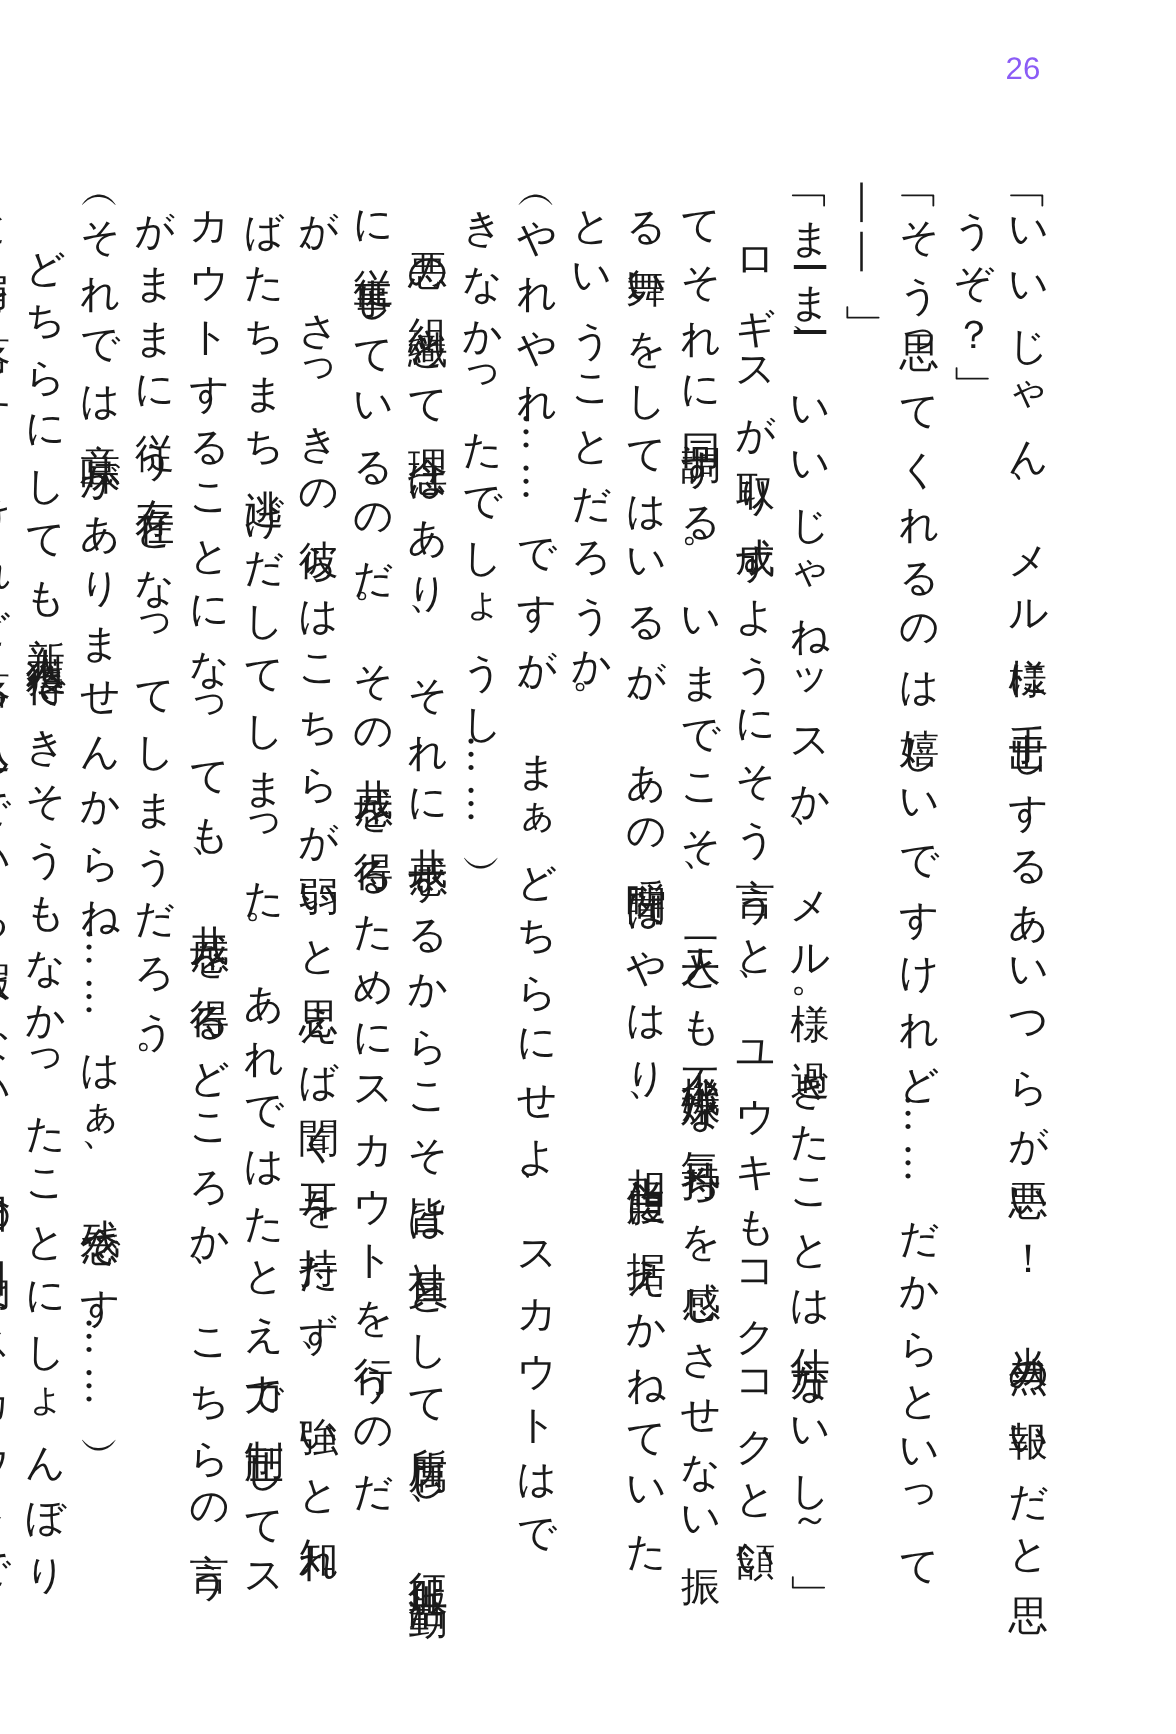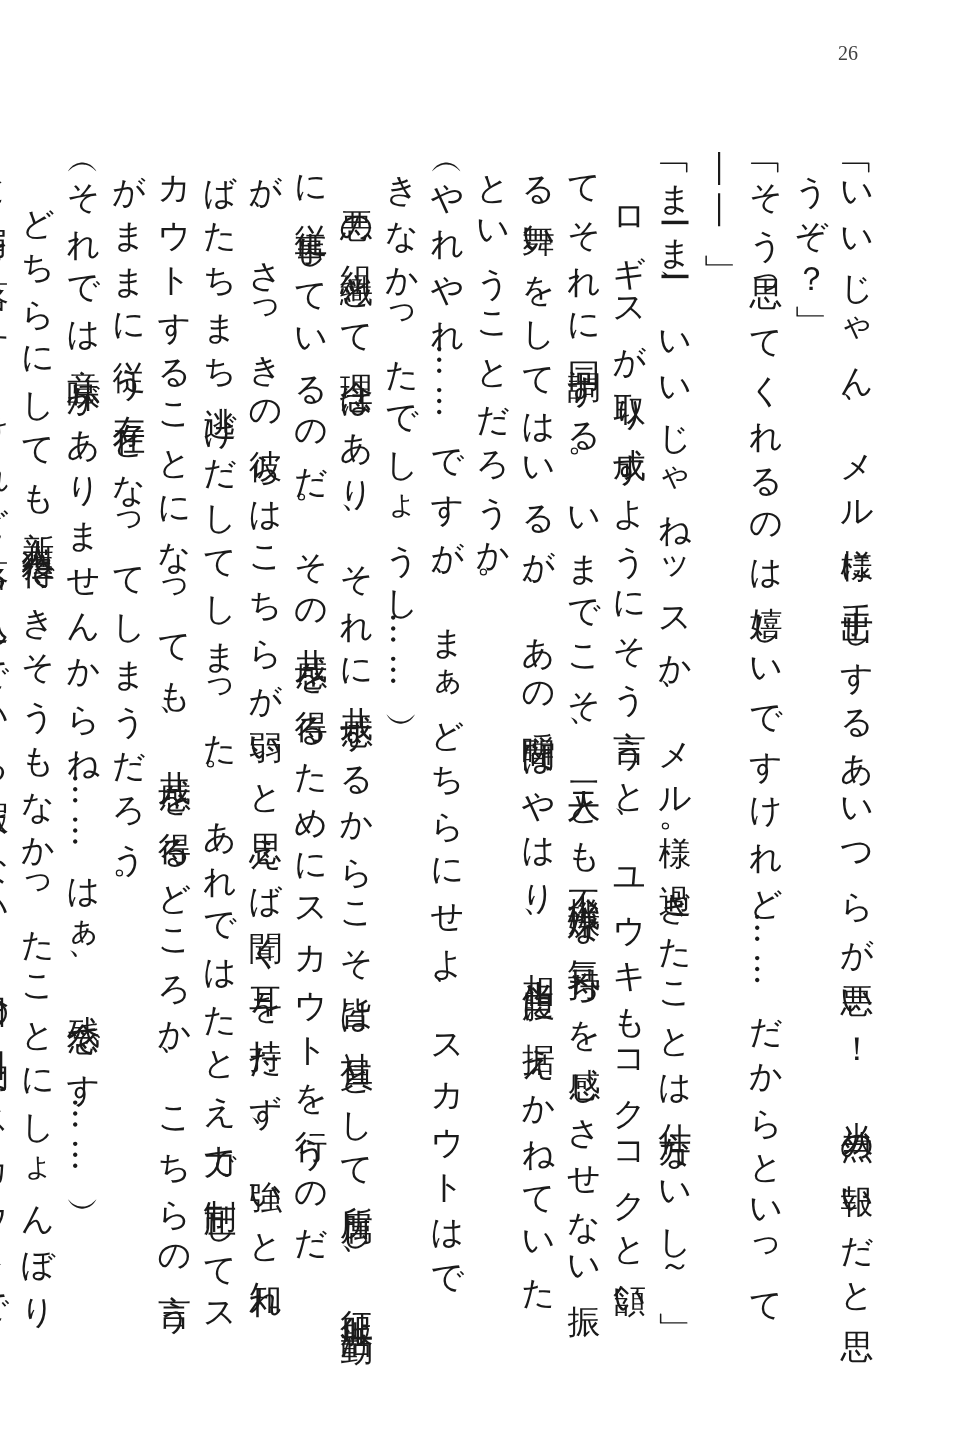--- a/index.html
+++ b/index.html
@@ -12,23 +12,23 @@
       height: 1445px;
       position: relative;
       overflow: hidden;
       font-family: "DejaVu Serif", "Liberation Serif", serif;
       color: #1a1a1a;
     }
     .page-number {
       position: absolute;
       top: 42px;
       left: 838px;
-      font-size: 20px;
-      font-family: Liberation Serif, serif;
-      color: #404040;
+      font-size: 26px;
+      font-family: Liberation Sans, sans-serif;
+      color: #8b5cf6;
     }
     .text-block {
       position: absolute;
       top: 152px;
       right: 100px;
       height: 1180px;
       writing-mode: vertical-rl;
       -webkit-writing-mode: vertical-rl;
       font-size: 33px;
       line-height: 45.5px;

